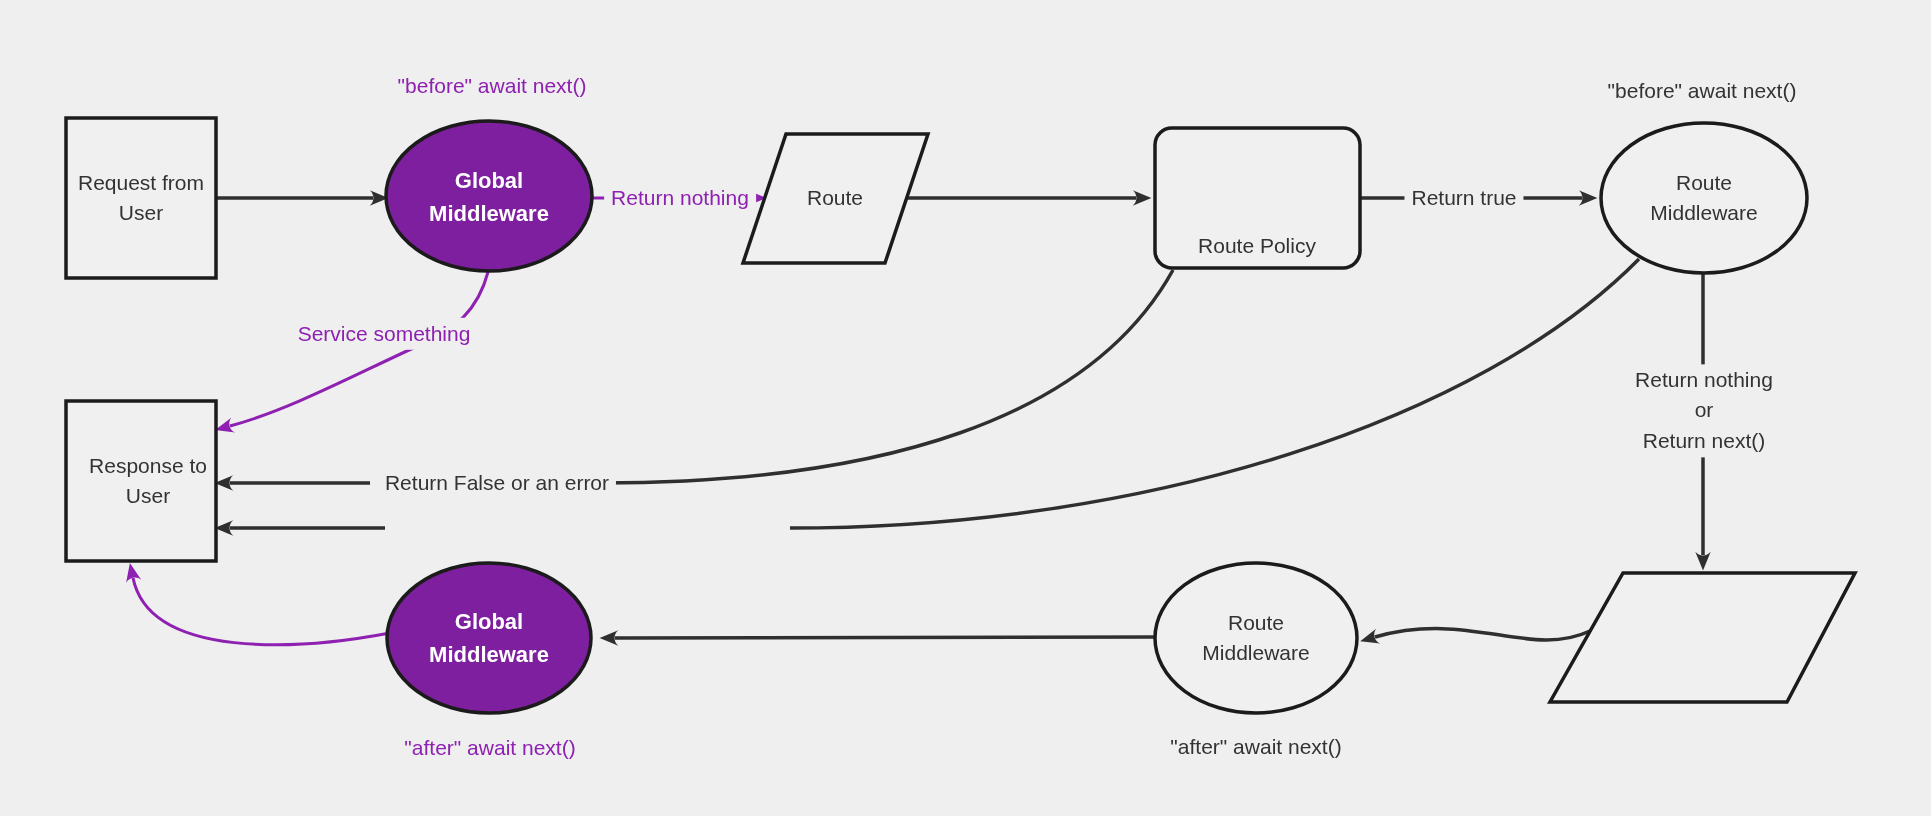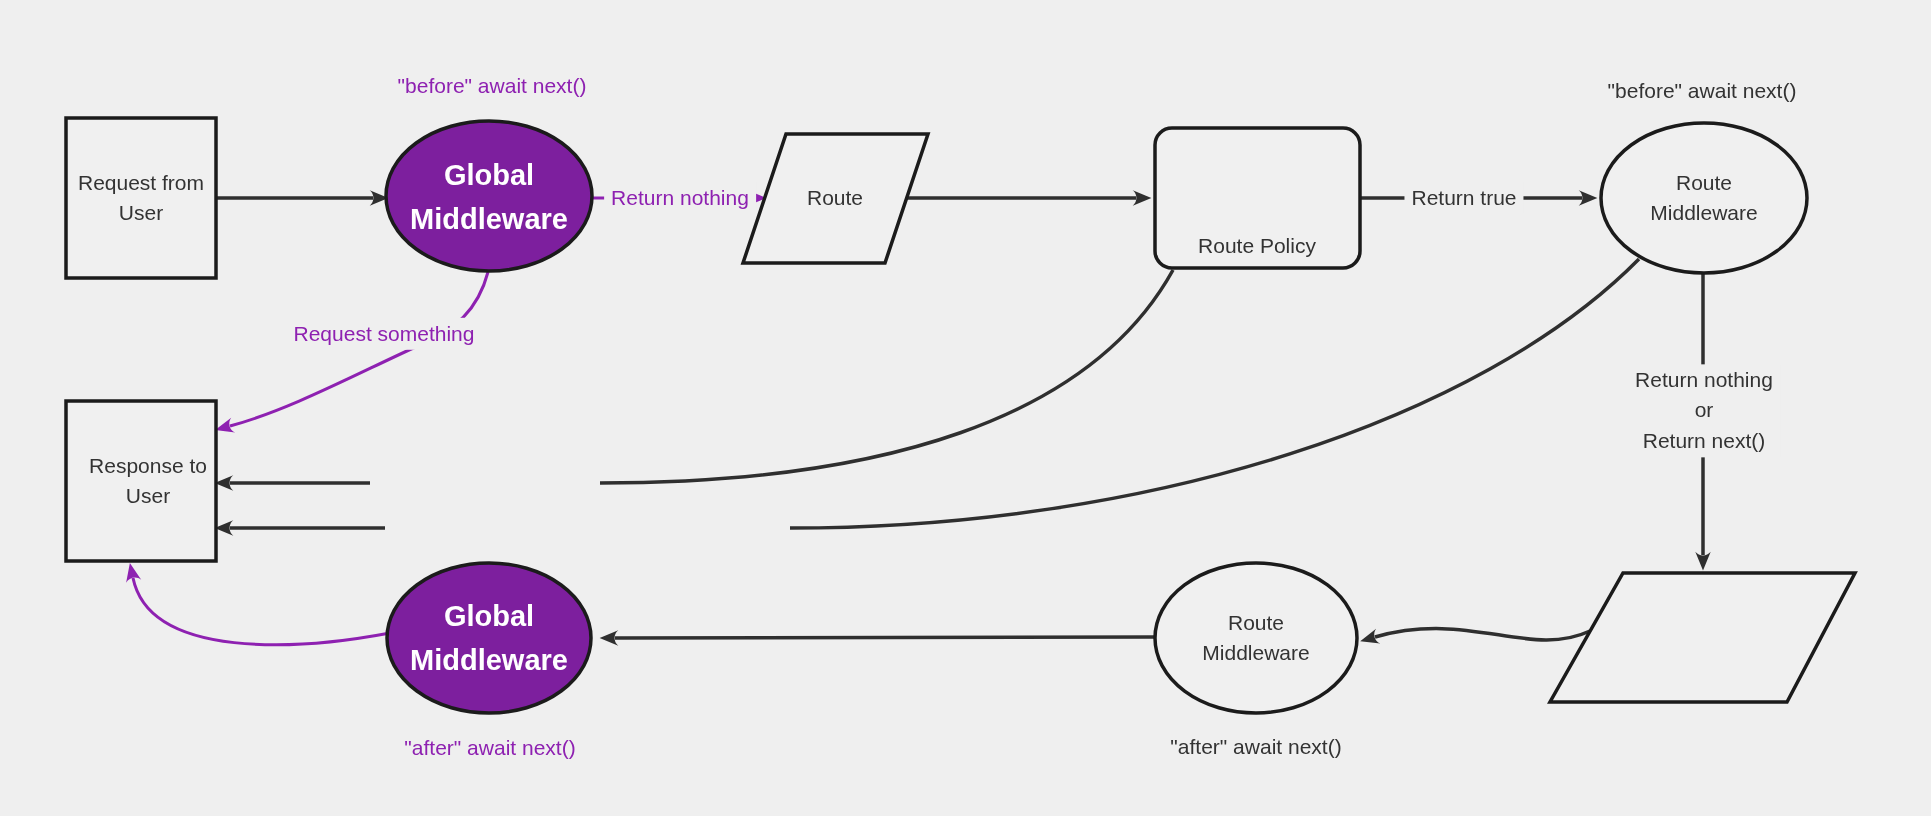--- a/index.html
+++ b/index.html
@@ -13,21 +13,21 @@
   .canvas{position:absolute;left:0;top:0;width:1931px;height:816px;}
   svg.layer{position:absolute;left:0;top:0;}
   .edge{fill:none;stroke:var(--line-black);stroke-width:3.5px;}
   .edge.purple{stroke:var(--line-purple);stroke-width:3px;}
   .shape{fill:var(--node-fill);stroke:var(--node-border);stroke-width:3.5px;}
   .shape.purple{fill:var(--purple-fill);}
   .mk-b{fill:var(--line-black);} .mk-p{fill:var(--line-purple);}
   .lbl{position:absolute;white-space:pre;text-align:center;transform:translate(-50%,-50%);
        font-size:21px;line-height:1.45;color:var(--text);}
   .lbl.small{font-size:17px;line-height:1.5;}
-  .lbl.white{color:var(--text-white);font-weight:bold;font-size:29px;line-height:1.5;}
+  .lbl.white{color:var(--text-white);font-weight:bold;font-size:22px;line-height:1.5;}
   .lbl.purple{color:var(--line-purple);}
   .elbl{background:var(--background);padding:1px 7px;}
 </style>
 </head>
 <body>
 
 <div class="canvas">
 
   <svg class="layer" width="1931" height="816" viewBox="0 0 1931 816">
     <defs>
@@ -76,22 +76,23 @@
 Middleware</div>
   <div class="lbl" style="left:1256px;top:638px;">Route
 Middleware</div>
   <div class="lbl white" style="left:489px;top:638px;">Global
 Middleware</div>
   <div class="lbl" style="left:148px;top:481px;">Response to
 User</div>
 
   <div class="lbl purple" style="left:492px;top:86px;">"before" await next()</div>
   <div class="lbl purple elbl" style="left:680px;top:198px;">Return nothing</div>
-  <div class="lbl purple elbl" style="left:384px;top:334px;">Request something</div>
+  <div class="lbl purple elbl" style="left:384px;top:334px;">Service something</div>
   <div class="lbl elbl" style="left:1464px;top:198px;">Return true</div>
   <div class="lbl" style="left:1702px;top:91px;">"before" await next()</div>
   <div class="lbl elbl" style="left:1704px;top:411px;">Return nothing
 or
 Return next()</div>
+  <div class="lbl elbl" style="left:497px;top:483px;">Return False or an error</div>
   <div class="lbl" style="left:1256px;top:747px;">"after" await next()</div>
   <div class="lbl purple" style="left:490px;top:748px;">"after" await next()</div>
 
 </div>
 
 </body></html>

